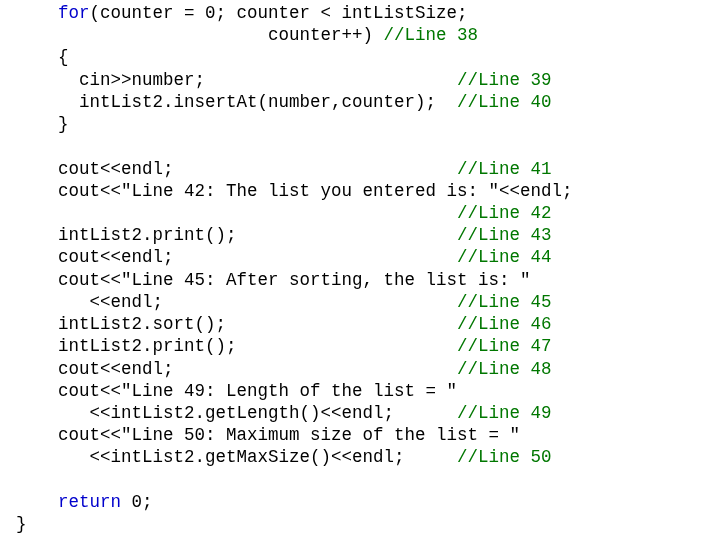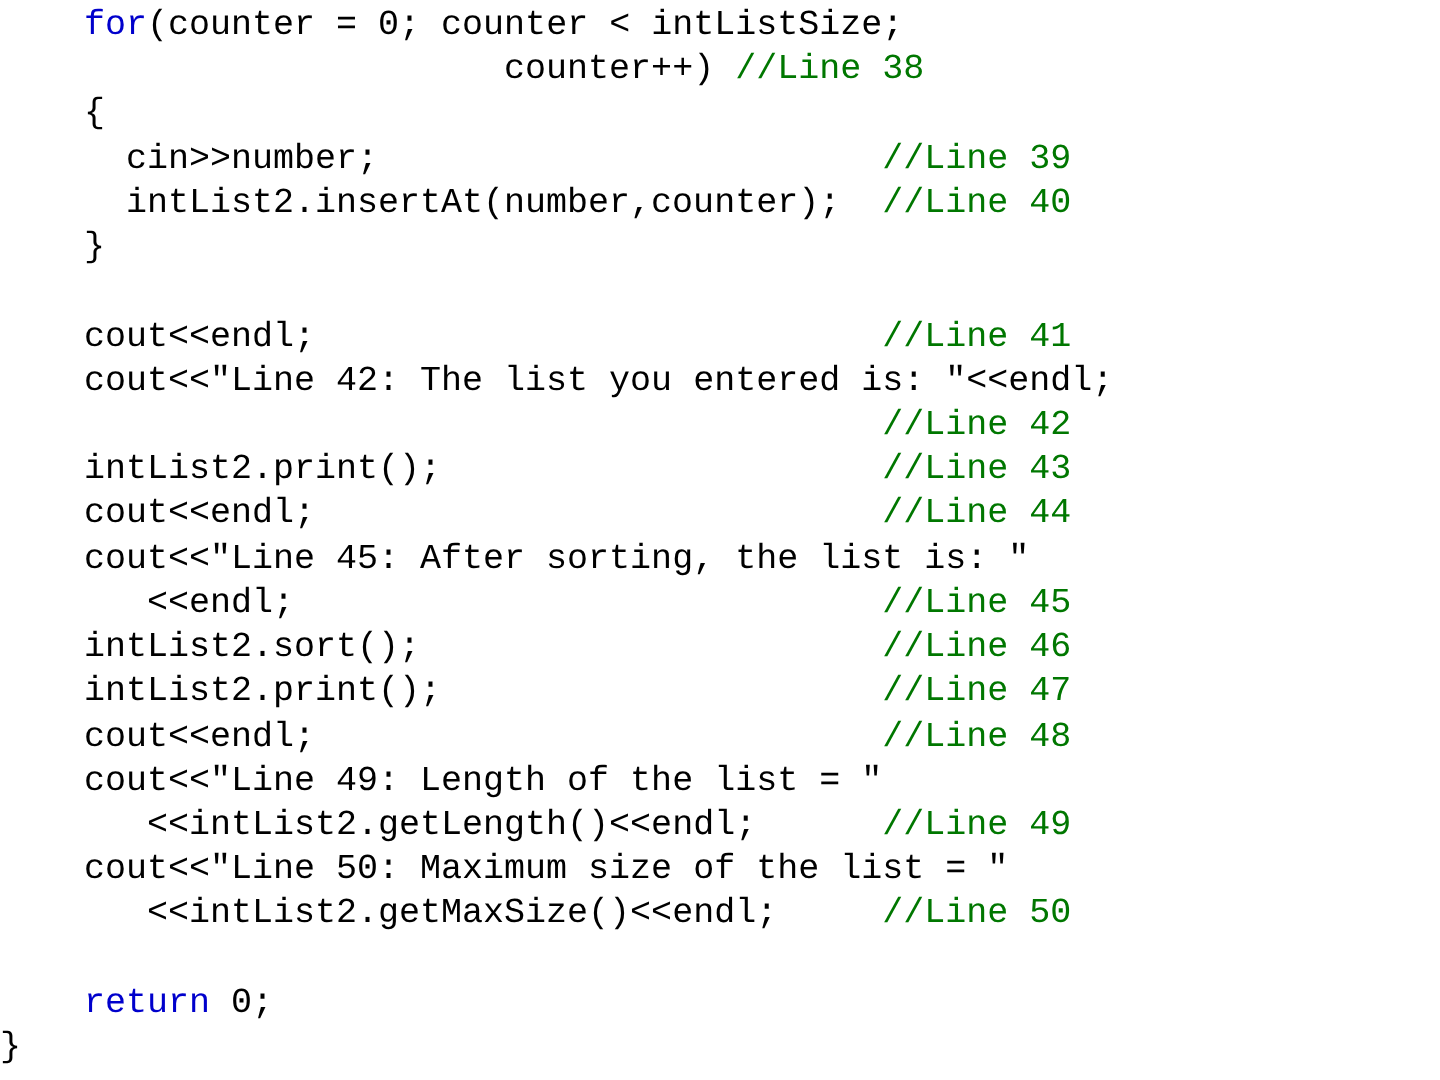--- a/index.html
+++ b/index.html
@@ -8,21 +8,21 @@
     background: #ffffff;
     width: 720px;
     height: 540px;
     overflow: hidden;
   }
   .code-container {
     font-family: "Courier New", Courier, monospace;
     font-size: 17.5px;
     line-height: 1.27;
     white-space: pre;
-    padding: 2px 0 0 0;
+    padding: 2px 0 0 16px;
     color: #000000;
   }
   .kw { color: #0000cc; }
   .cm { color: #007700; }
 </style>
 </head>
 <body>
 
 <div class="code-container"><span><span>    </span><span class="kw">for</span><span>(counter = 0; counter &lt; intListSize;</span></span>
 <span><span>    </span><span>                    counter++) </span><span class="cm">//Line 38</span></span>

